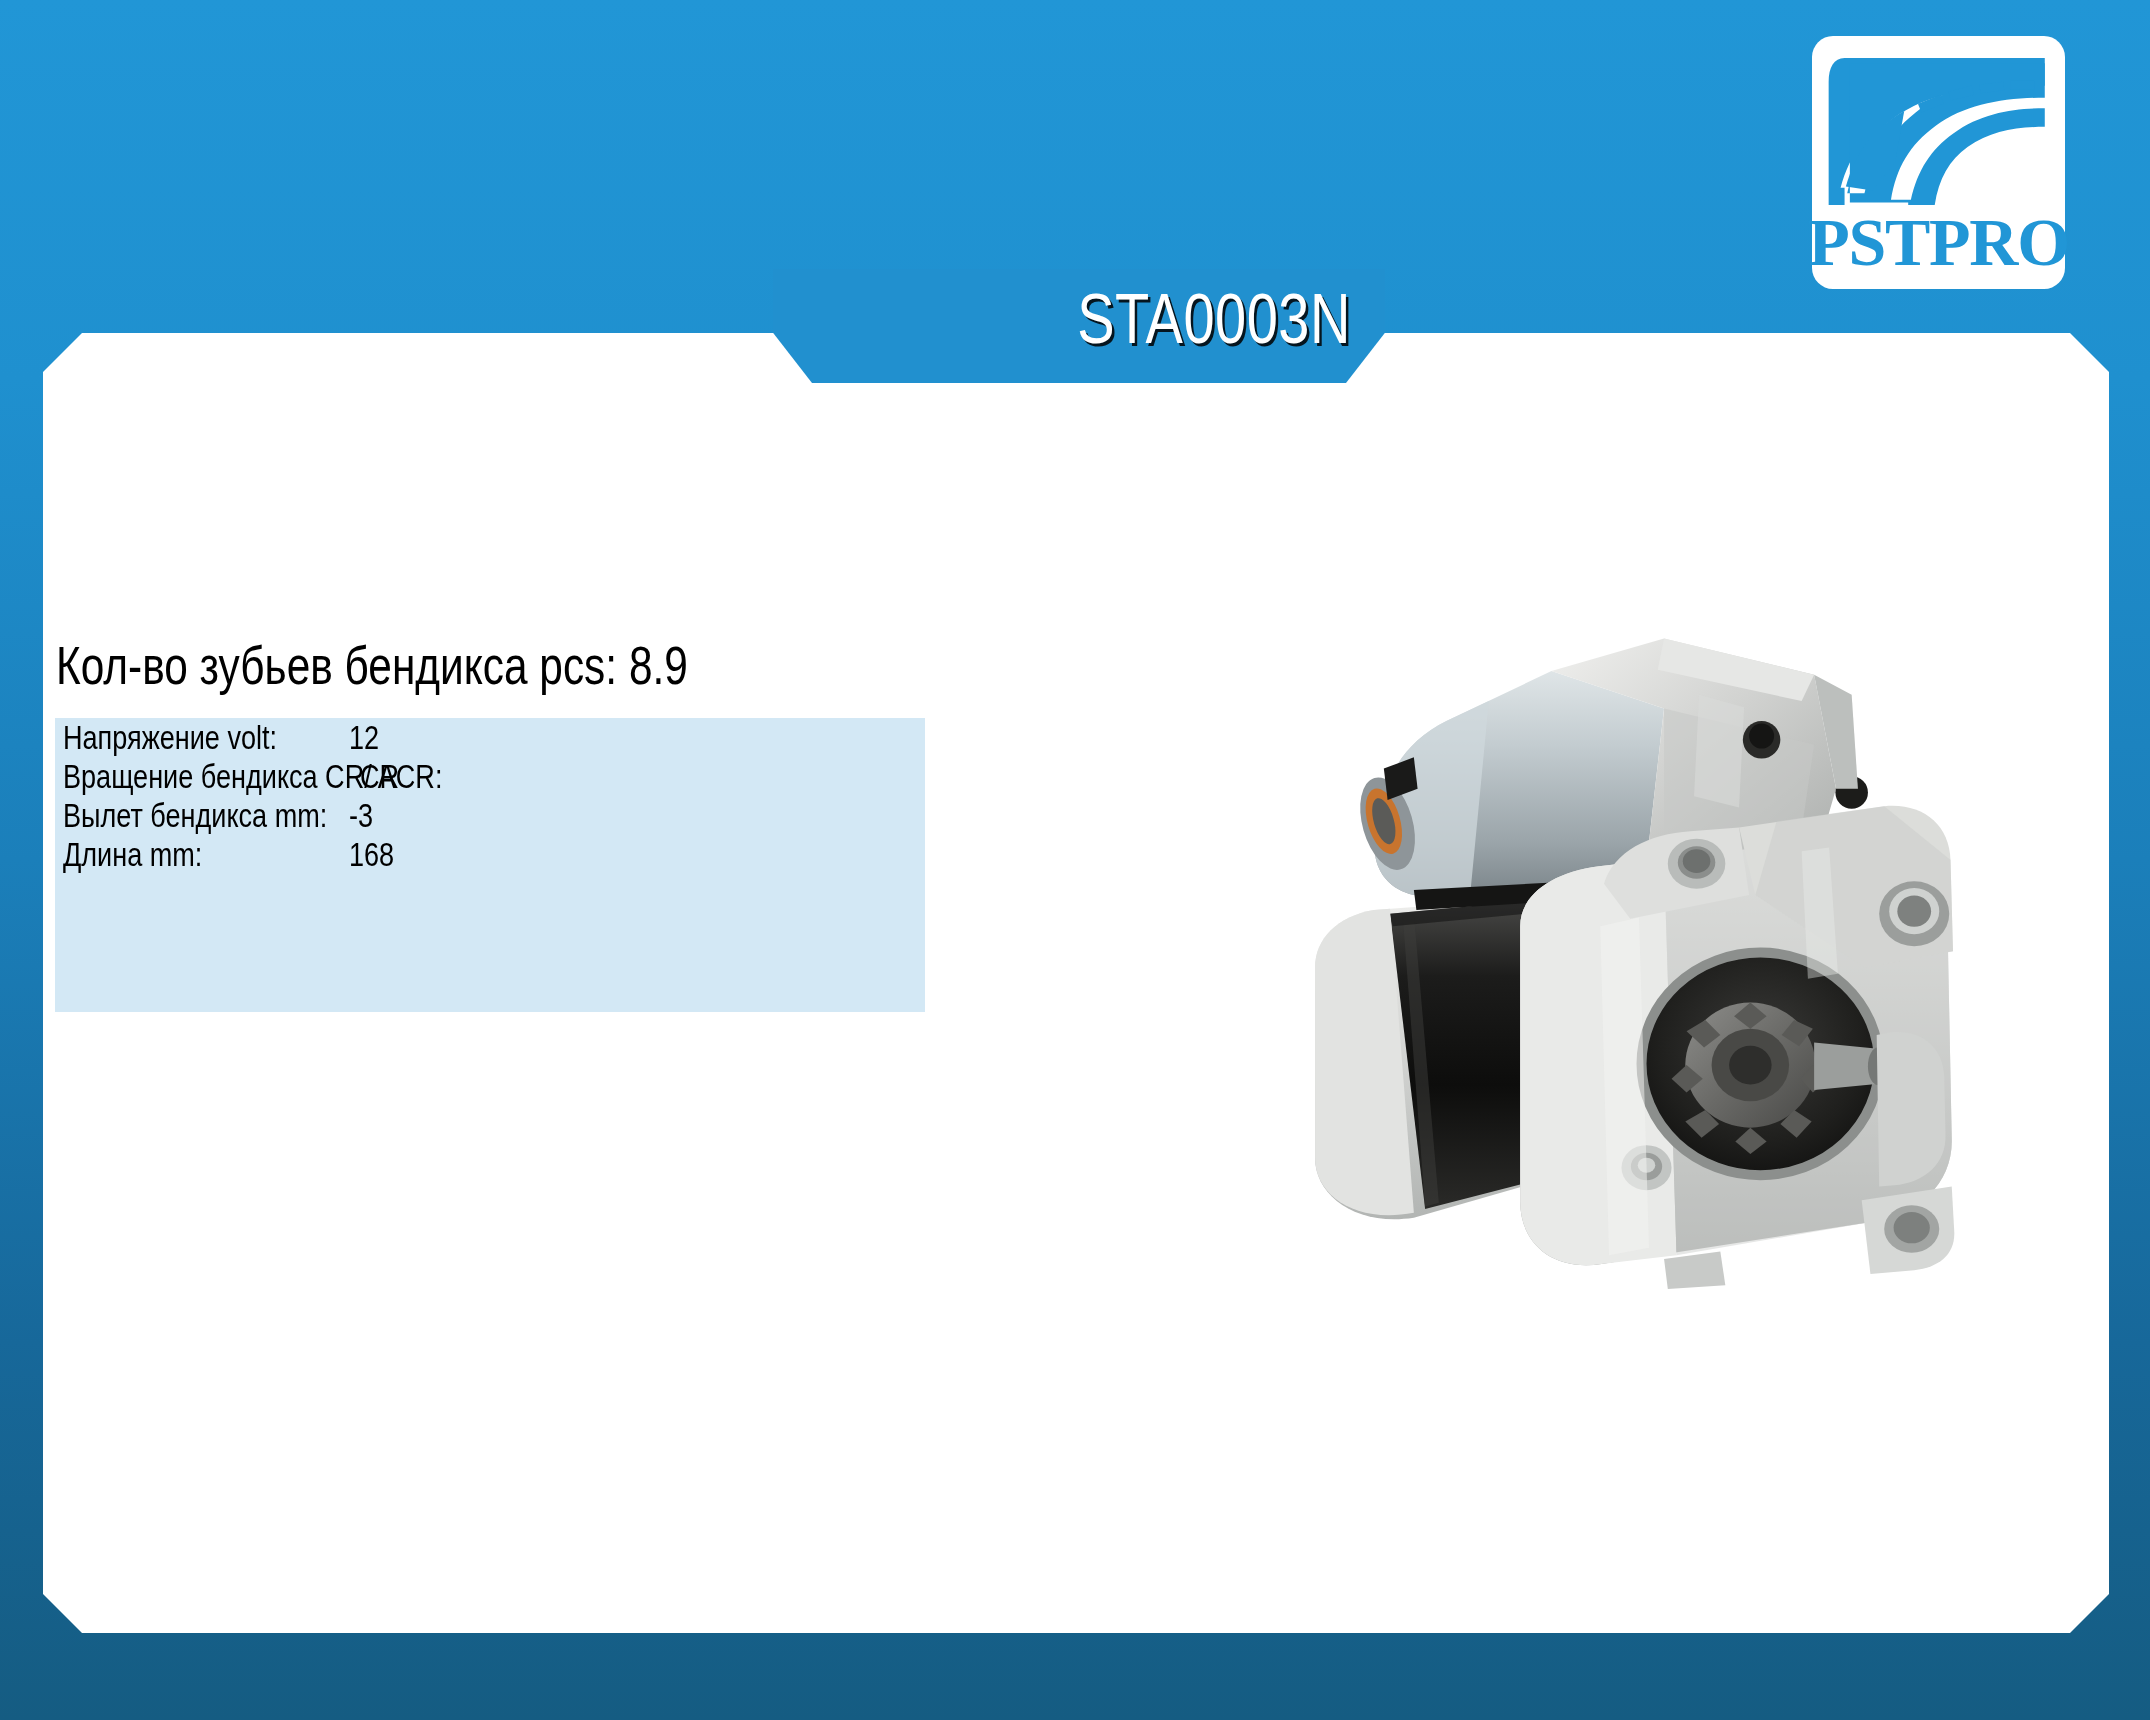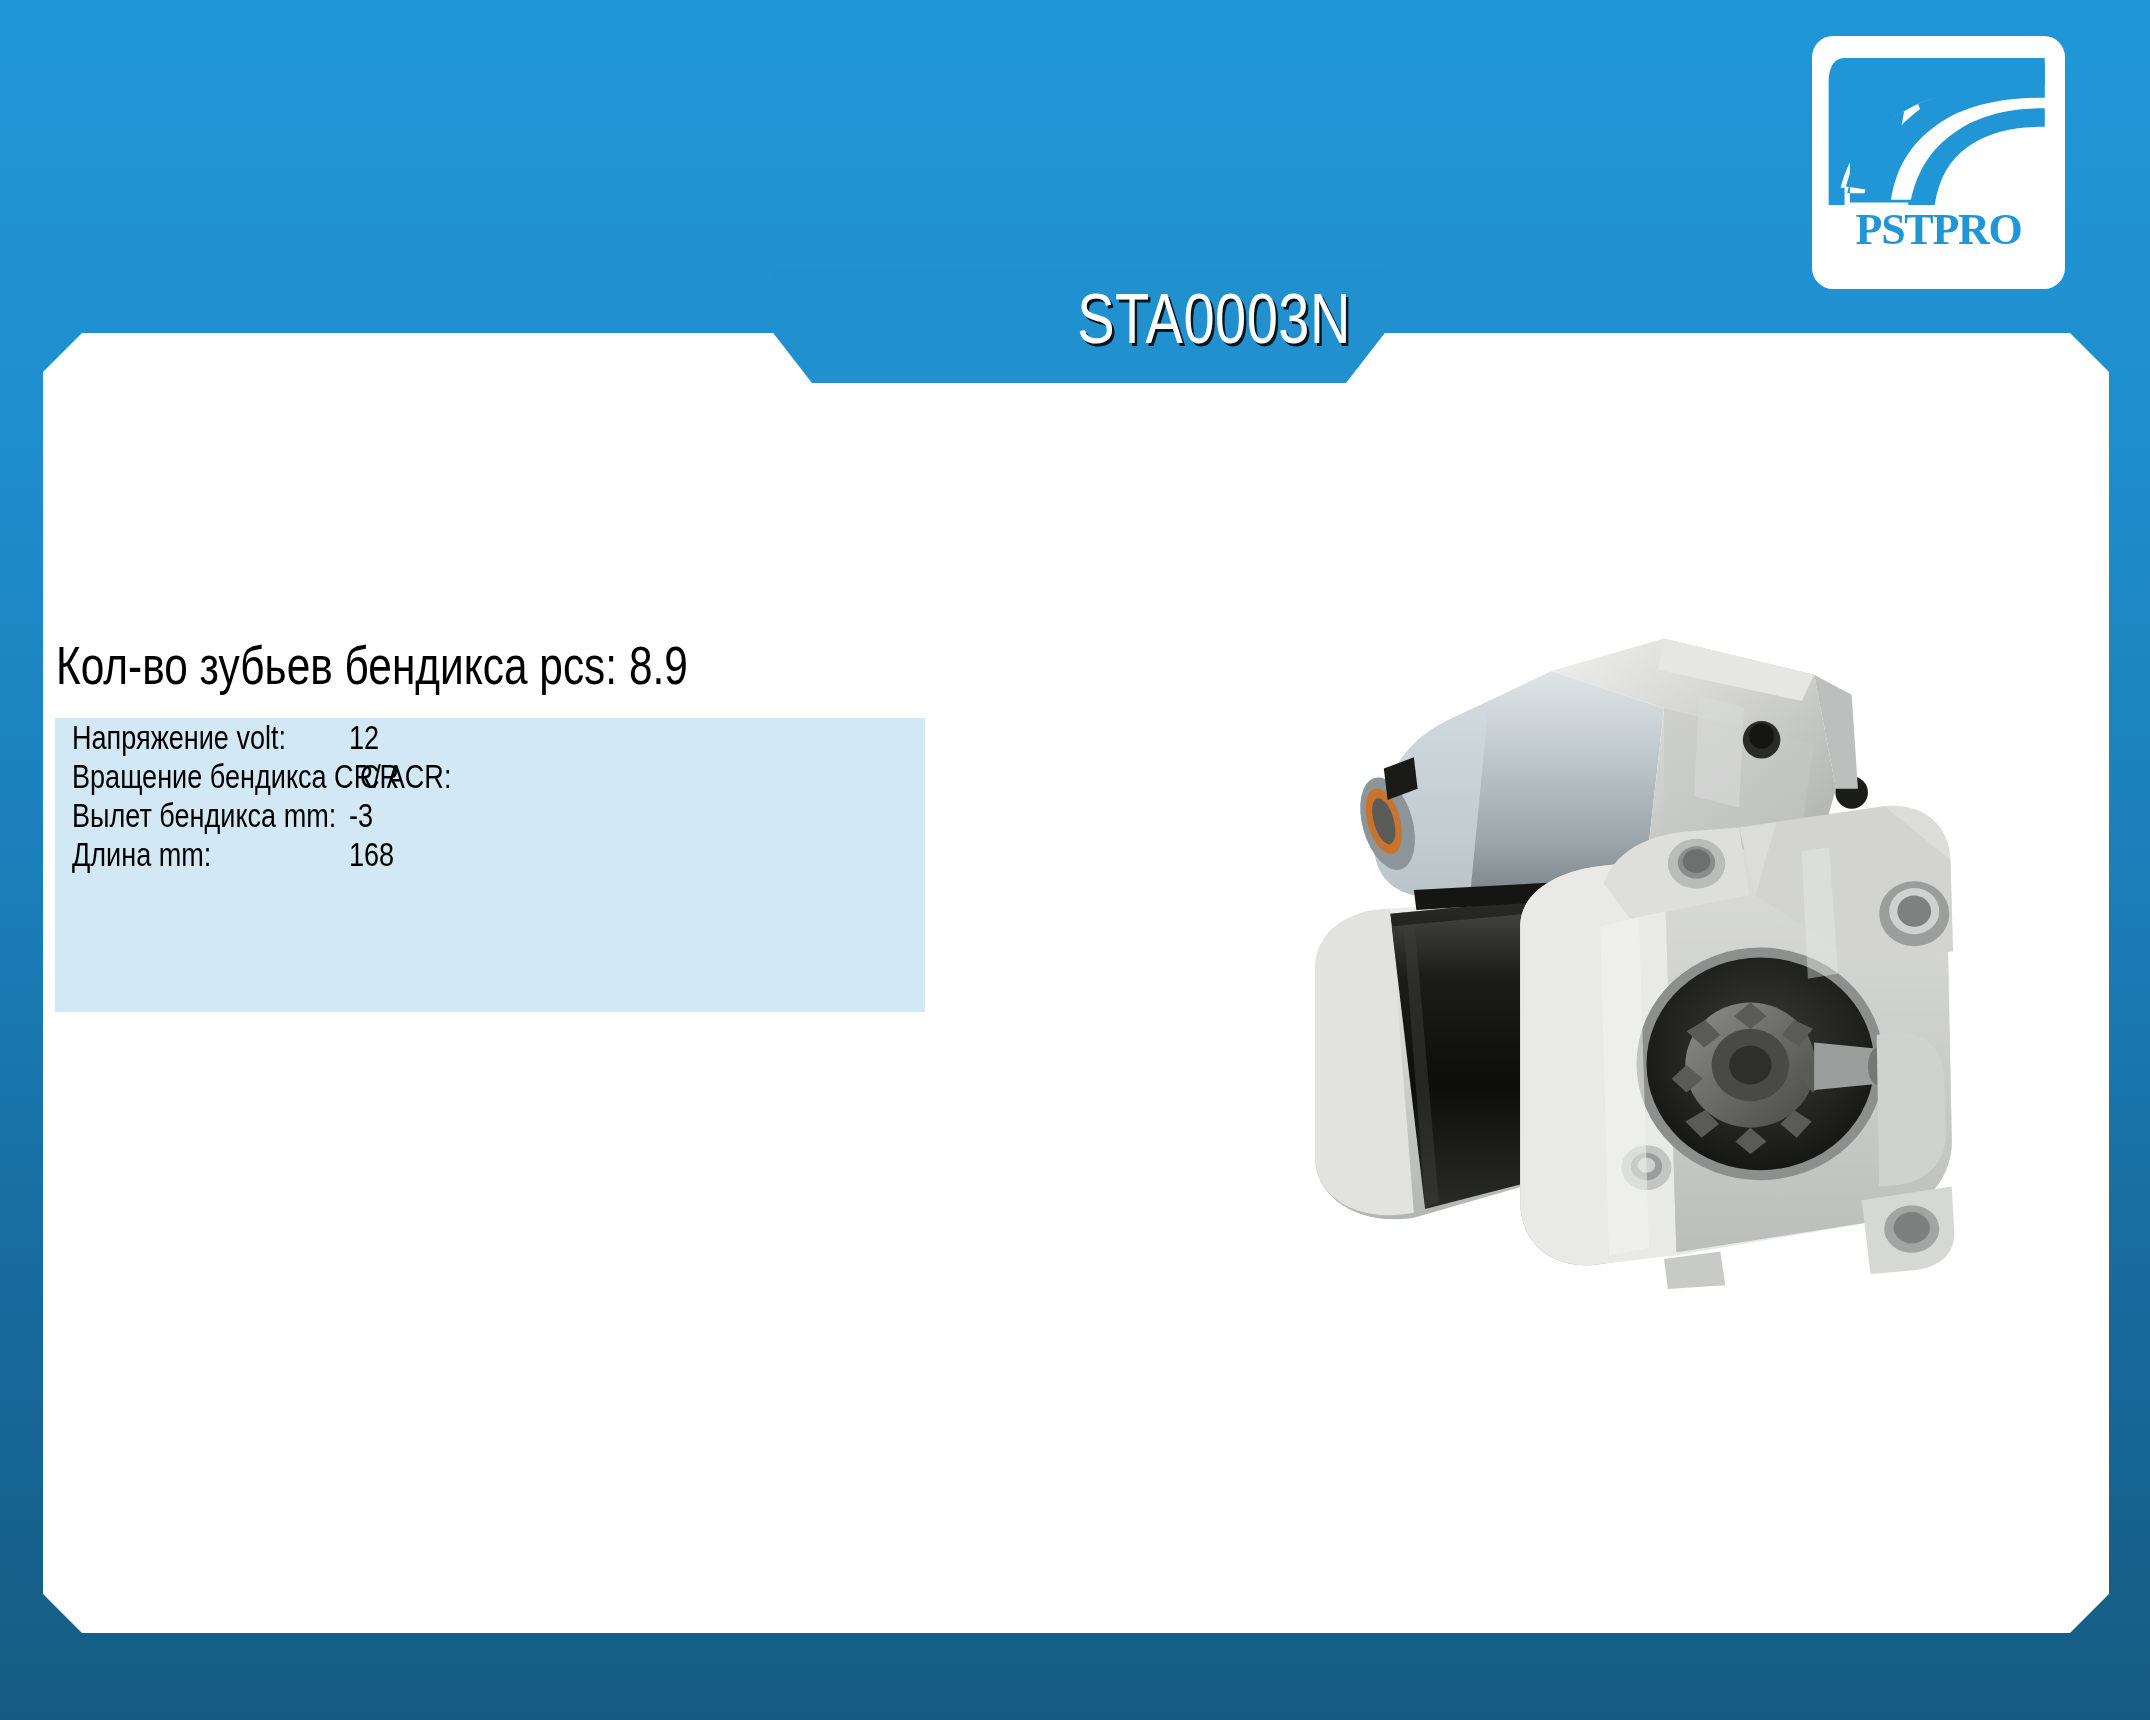--- a/index.html
+++ b/index.html
@@ -13,21 +13,21 @@
   
   .logo-tile{
     position:absolute;left:1812px;top:36px;width:253px;height:253px;
     background:#ffffff;border-radius:21px;
     display:flex;flex-direction:column;align-items:center;justify-content:flex-start;
     box-sizing:border-box;padding:15px 13.8px 8.8px 13.8px;
   }
   .logo-road{width:100%;height:161px;display:block;}
   .logo-word{
     font-family:"Liberation Serif","DejaVu Serif",serif;
-    font-weight:700;color:#2196d6;font-size:44px;line-height:1;
+    font-weight:700;color:#2196d6;font-size:68px;line-height:1;
     letter-spacing:-1.3px;margin-top:-3.8px;
   }
 
   
   .panel{
     position:absolute;left:43px;top:333px;width:2066px;height:1300px;
     background:#ffffff;
     clip-path:polygon(
       39px 0,
       calc(100% - 39px) 0,
@@ -63,21 +63,21 @@
     transform:scaleX(.80);transform-origin:left center;
   }
 
   
   .spec-box{
     position:absolute;left:55px;top:718px;width:870px;height:294px;
     background:#d3e8f5;
   }
   .spec-row{
     position:relative;height:39px;display:flex;align-items:center;
-    padding-left:17px;box-sizing:border-box;
+    padding-left:8px;box-sizing:border-box;
   }
   .spec-label,.spec-value{
     font-size:33px;line-height:1;color:#000;white-space:nowrap;
     font-family:"Liberation Sans Narrow","Liberation Sans",sans-serif;
     transform:scaleX(.82);transform-origin:left center;
   }
   .spec-value{position:absolute;}
   .v-num{left:294px;}
   .v-wide{left:310px;}
   .v-cr{left:305px;}

